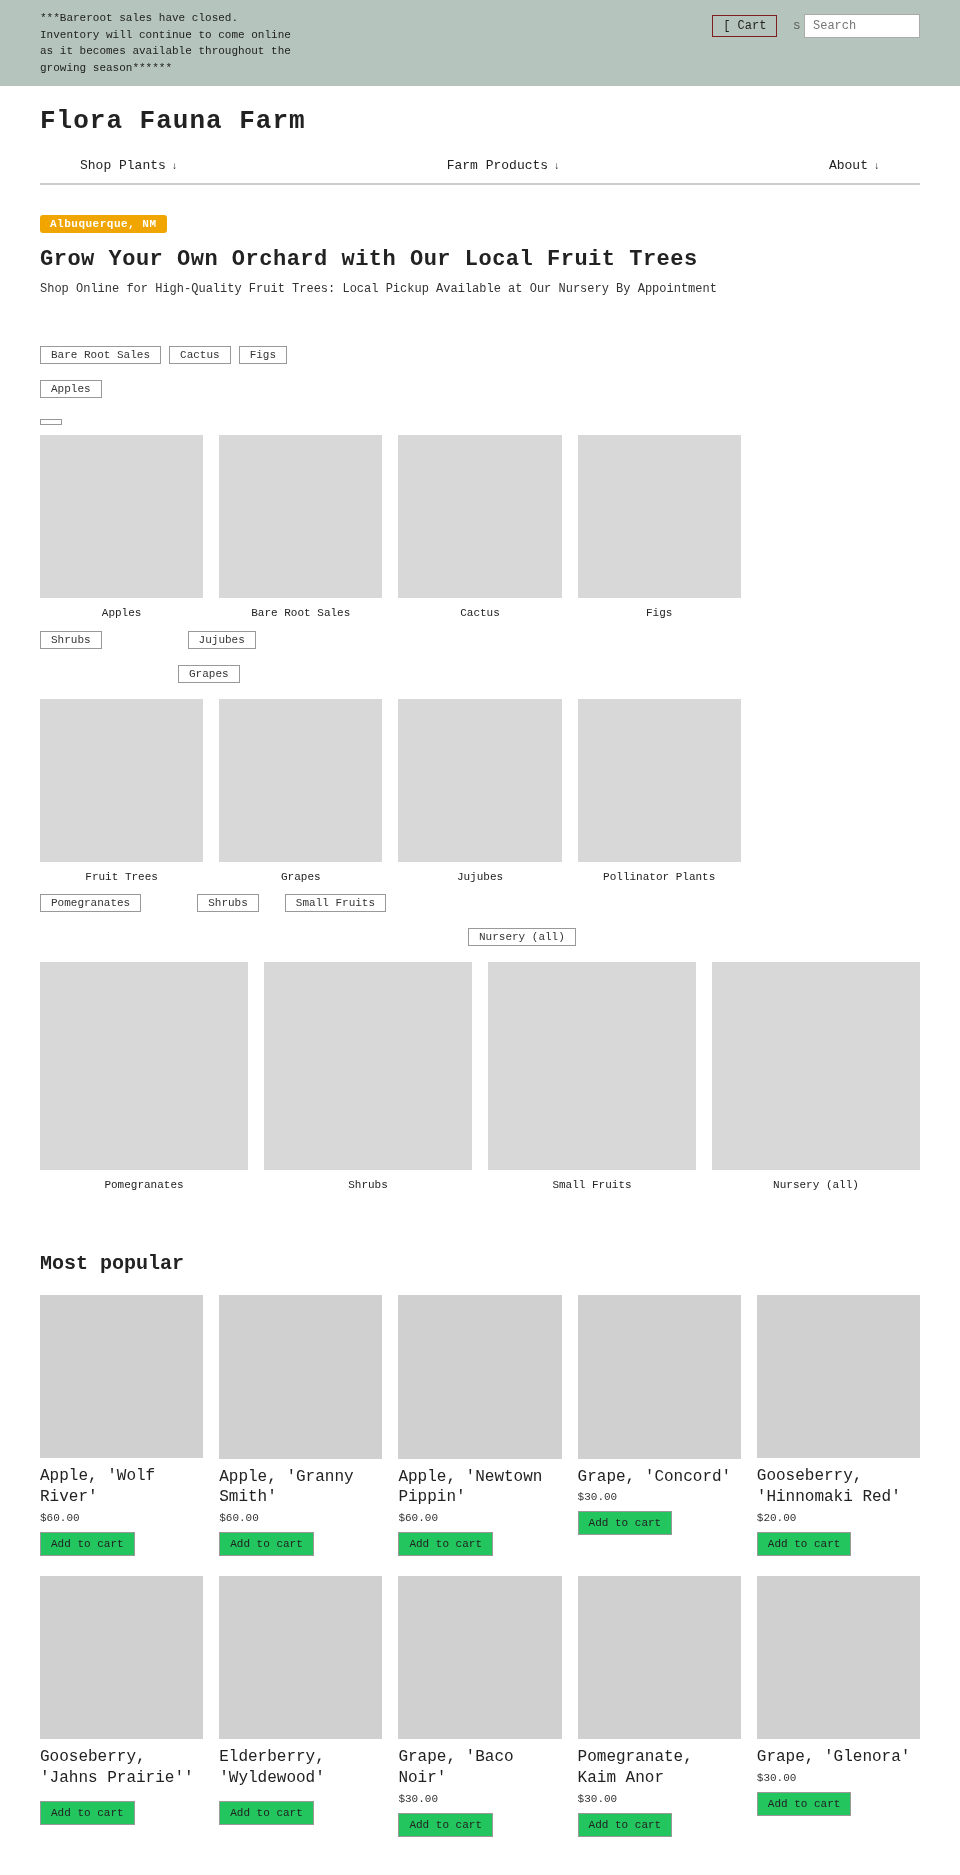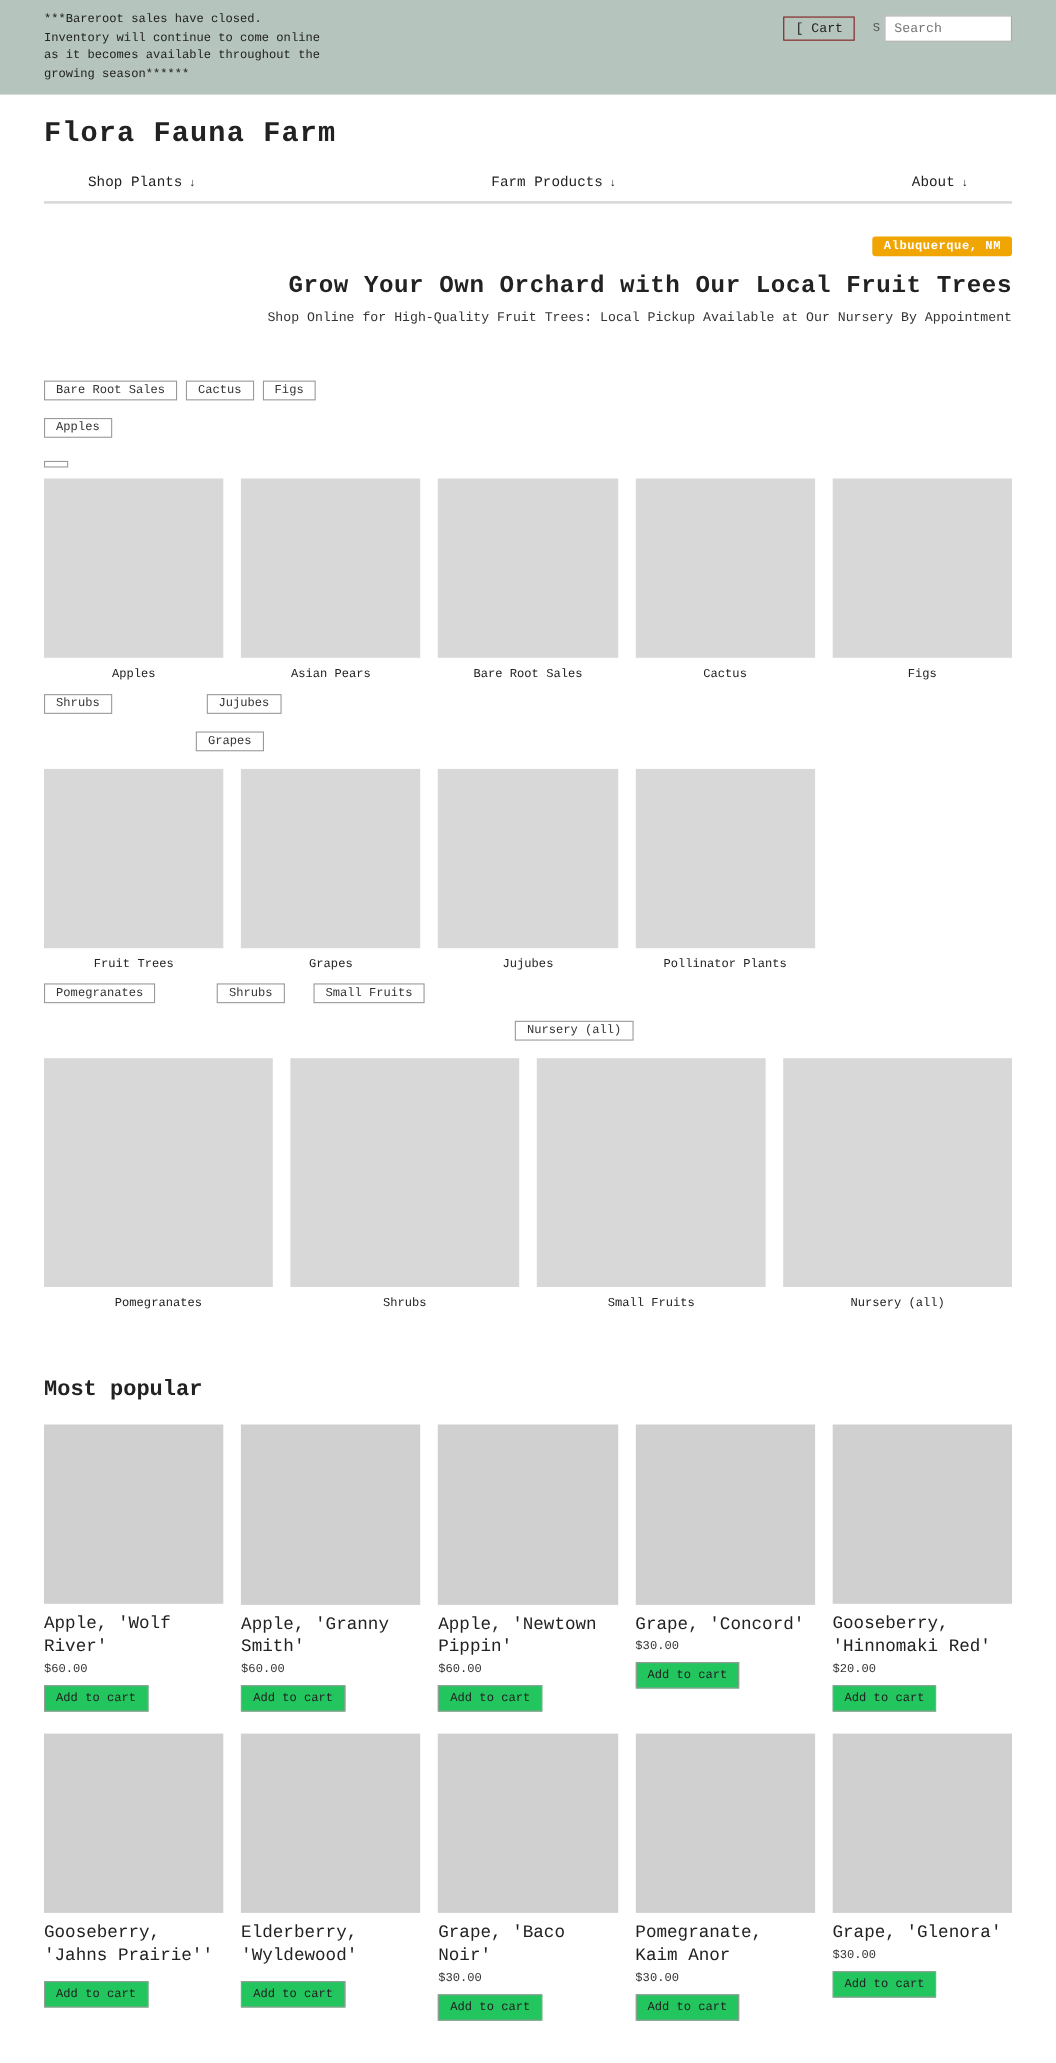--- a/index.html
+++ b/index.html
@@ -73,21 +73,21 @@
       text-decoration: none;
     }
     .nav-item::after {
       content: ' ↓';
       font-size: 10px;
     }
 
     
     .hero-section {
       padding: 30px 40px 20px;
-      text-align: right;
+      text-align: left;
     }
     .location-badge {
       display: inline-block;
       background: #f0a500;
       color: #fff;
       font-size: 11px;
       padding: 3px 10px;
       border-radius: 3px;
       margin-bottom: 14px;
       font-weight: bold;
@@ -272,24 +272,20 @@
     <span class="filter-tag" style="display:inline-block;"></span>
   </div>
 
   <div class="category-grid">
     <div class="category-card">
       <div class="category-image"></div>
       <span class="category-label">Apples</span>
     </div>
     <div class="category-card">
       <div class="category-image"></div>
-      <span class="category-label">Asian Pears</span>
-    </div>
-    <div class="category-card">
-      <div class="category-image"></div>
       <span class="category-label">Bare Root Sales</span>
     </div>
     <div class="category-card">
       <div class="category-image"></div>
       <span class="category-label">Cactus</span>
     </div>
     <div class="category-card">
       <div class="category-image"></div>
       <span class="category-label">Figs</span>
     </div>

